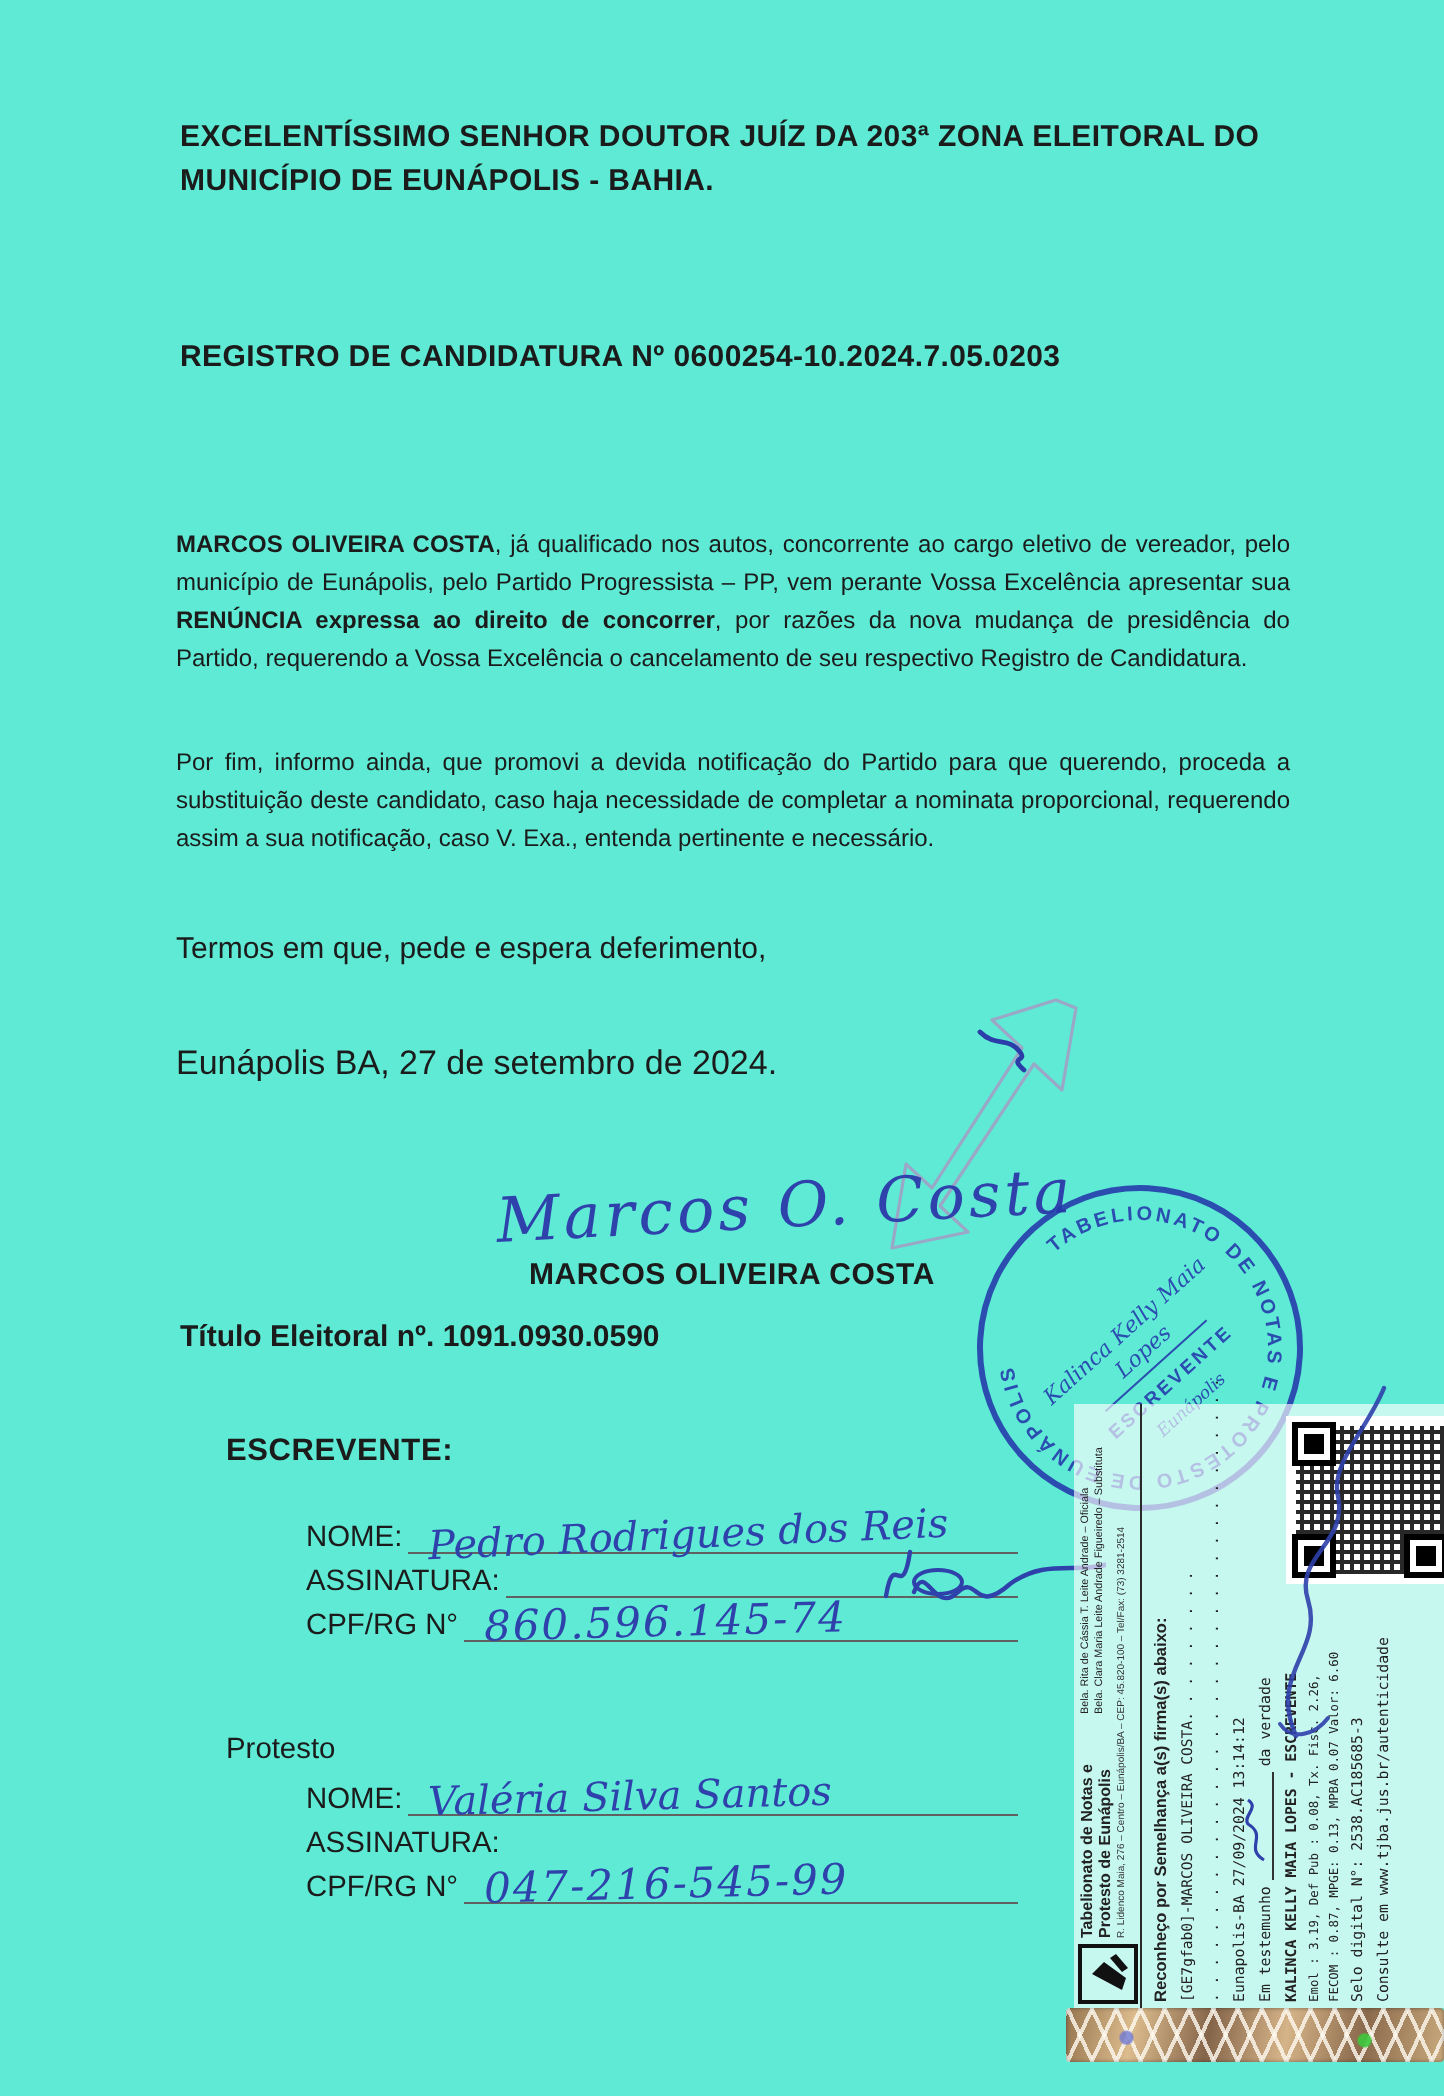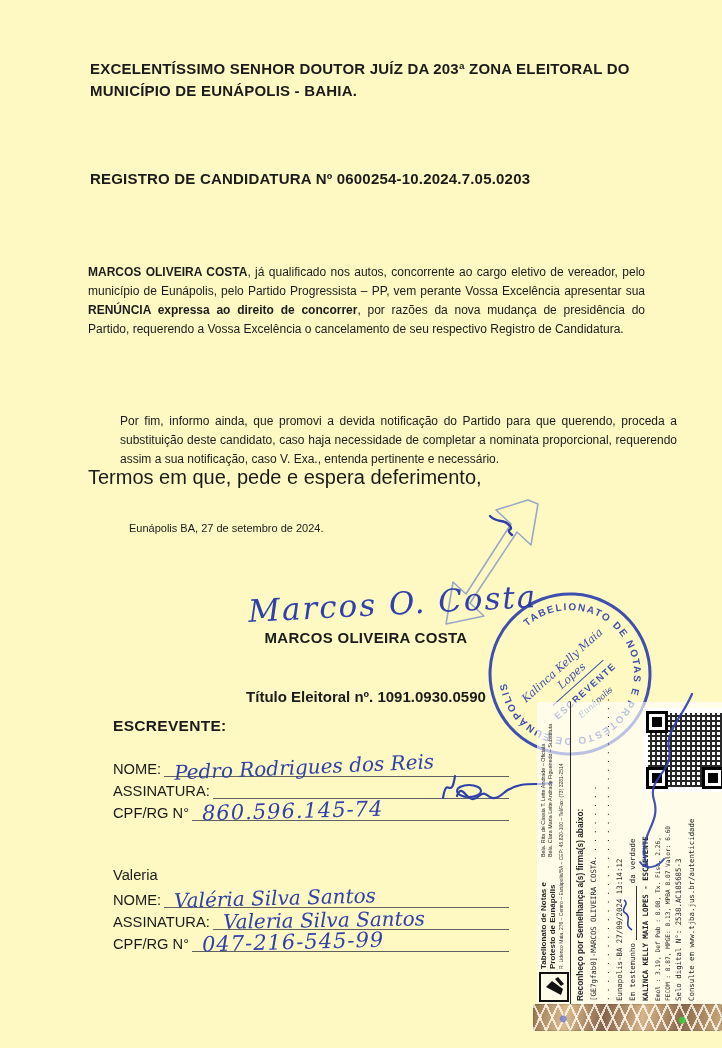--- a/index.html
+++ b/index.html
@@ -1,40 +1,40 @@
 <!DOCTYPE html>
 <html><head>
 <meta charset="utf-8">
 <style>
   html,body{margin:0;padding:0;background:#e8e8e8;}
   .page{
     position:relative;width:722px;height:1048px;margin:0 auto;
-    background:#fef9c3;overflow:hidden;
+    background:#5eead4;overflow:hidden;
     font-family:"Liberation Sans", sans-serif;color:#1b1b1b;
   }
   .abs{position:absolute;}
   .b{font-weight:bold;}
   .addressee{left:90px;top:58px;width:562px;font-size:15px;font-weight:bold;line-height:22px;letter-spacing:.2px;}
   .caseline{left:90px;top:170px;width:562px;font-size:15px;font-weight:bold;letter-spacing:.2px;}
   .para{left:88px;width:557px;font-size:12px;line-height:19px;text-align:justify;}
   .p1{top:251px;}
-  .p2{top:400px;margin-left:32px;}
-  .closing{left:88px;top:466px;font-size:20px;}
-  .dateline{left:88px;top:522px;font-size:11px;margin-left:41px;}
+  .p2{top:360px;}
+  .closing{left:88px;top:466px;font-size:15px;}
+  .dateline{left:88px;top:522px;font-size:17px;}
   .hand{font-family:"DejaVu Serif", serif;font-style:italic;color:#2f41ab;}
   .sig-script{left:248px;top:586px;width:270px;text-align:center;font-size:31px;
     transform:rotate(-3deg);letter-spacing:2px;white-space:nowrap;}
   .sig-name{left:90px;top:629px;width:552px;text-align:center;font-size:15px;font-weight:bold;letter-spacing:.3px;}
-  .titulo{left:90px;top:688px;width:552px;text-align:center;font-size:15px;font-weight:bold;}
+  .titulo{left:90px;top:660px;width:552px;font-size:15px;font-weight:bold;}
   .wit-head{left:113px;top:717px;font-size:15.5px;font-weight:bold;letter-spacing:.3px;}
   .witness{left:113px;width:396px;font-size:14.7px;}
   .w1{top:755px;}
   .w2{top:867px;}
   .worder{margin-bottom:3px;}
-  .wrow{display:flex;align-items:flex-end;height:22px;}
+  .wrow{display:flex;align-items:flex-end;height:22px;margin-left:40px;}
   .wlabel{white-space:nowrap;padding-right:3px;}
   .wline{flex:1;border-bottom:1.6px solid #616161;position:relative;height:100%;}
   .wval{position:absolute;left:10px;bottom:-3px;font-size:20px;white-space:nowrap;transform:rotate(-1.5deg);}
   .wval.big{font-size:21px;letter-spacing:1px;}
   .flourish{position:absolute;right:-44px;bottom:-8px;}
   
   .round-stamp{left:484px;top:588px;opacity:.88;}
   
   .rstamp-outer{left:537px;top:702px;width:185px;height:302px;}
   .rstamp-inner{
@@ -144,32 +144,29 @@
     </div>
     <div class="wrow">
       <span class="wlabel">CPF/RG N°</span>
       <span class="wline">
         <span class="hand wval big">860.596.145-74</span>
       </span>
     </div>
   </div>
 
   <div class="abs witness w2">
-    <div class="worder">Valeria</div>
+    <div class="worder">Protesto</div>
     <div class="wrow">
       <span class="wlabel">NOME:</span>
       <span class="wline">
         <span class="hand wval">Valéria Silva Santos</span>
       </span>
     </div>
     <div class="wrow">
       <span class="wlabel">ASSINATURA:</span>
-      <span class="wline">
-        <span class="hand wval" style="transform:rotate(-1deg);">Valeria Silva Santos</span>
-      </span>
     </div>
     <div class="wrow">
       <span class="wlabel">CPF/RG N°</span>
       <span class="wline">
         <span class="hand wval big">047-216-545-99</span>
       </span>
     </div>
   </div>
 
   <div class="abs rstamp-outer">

